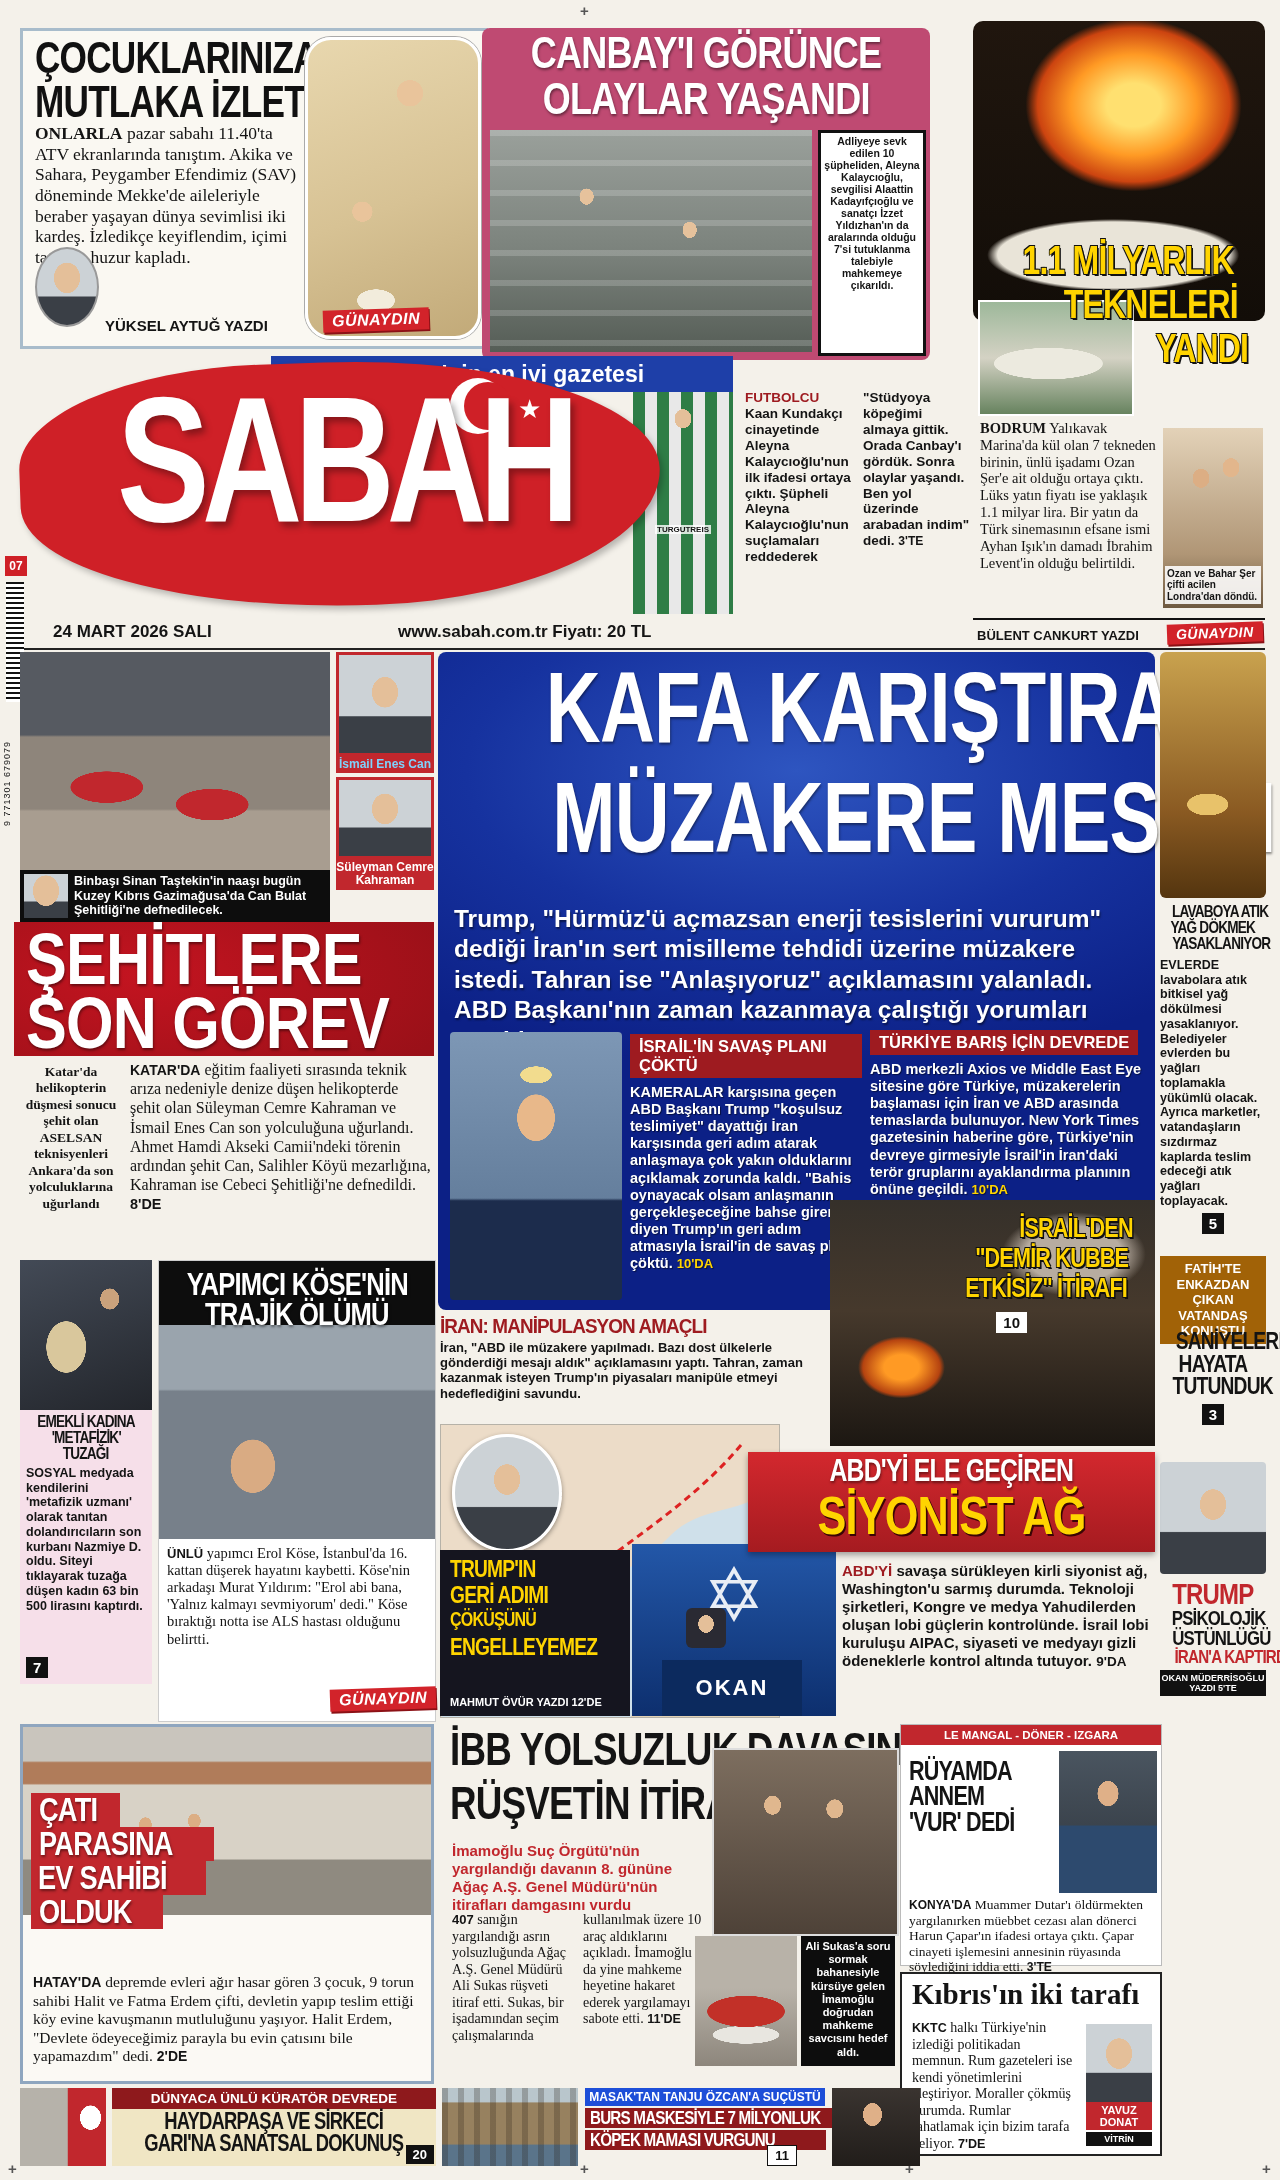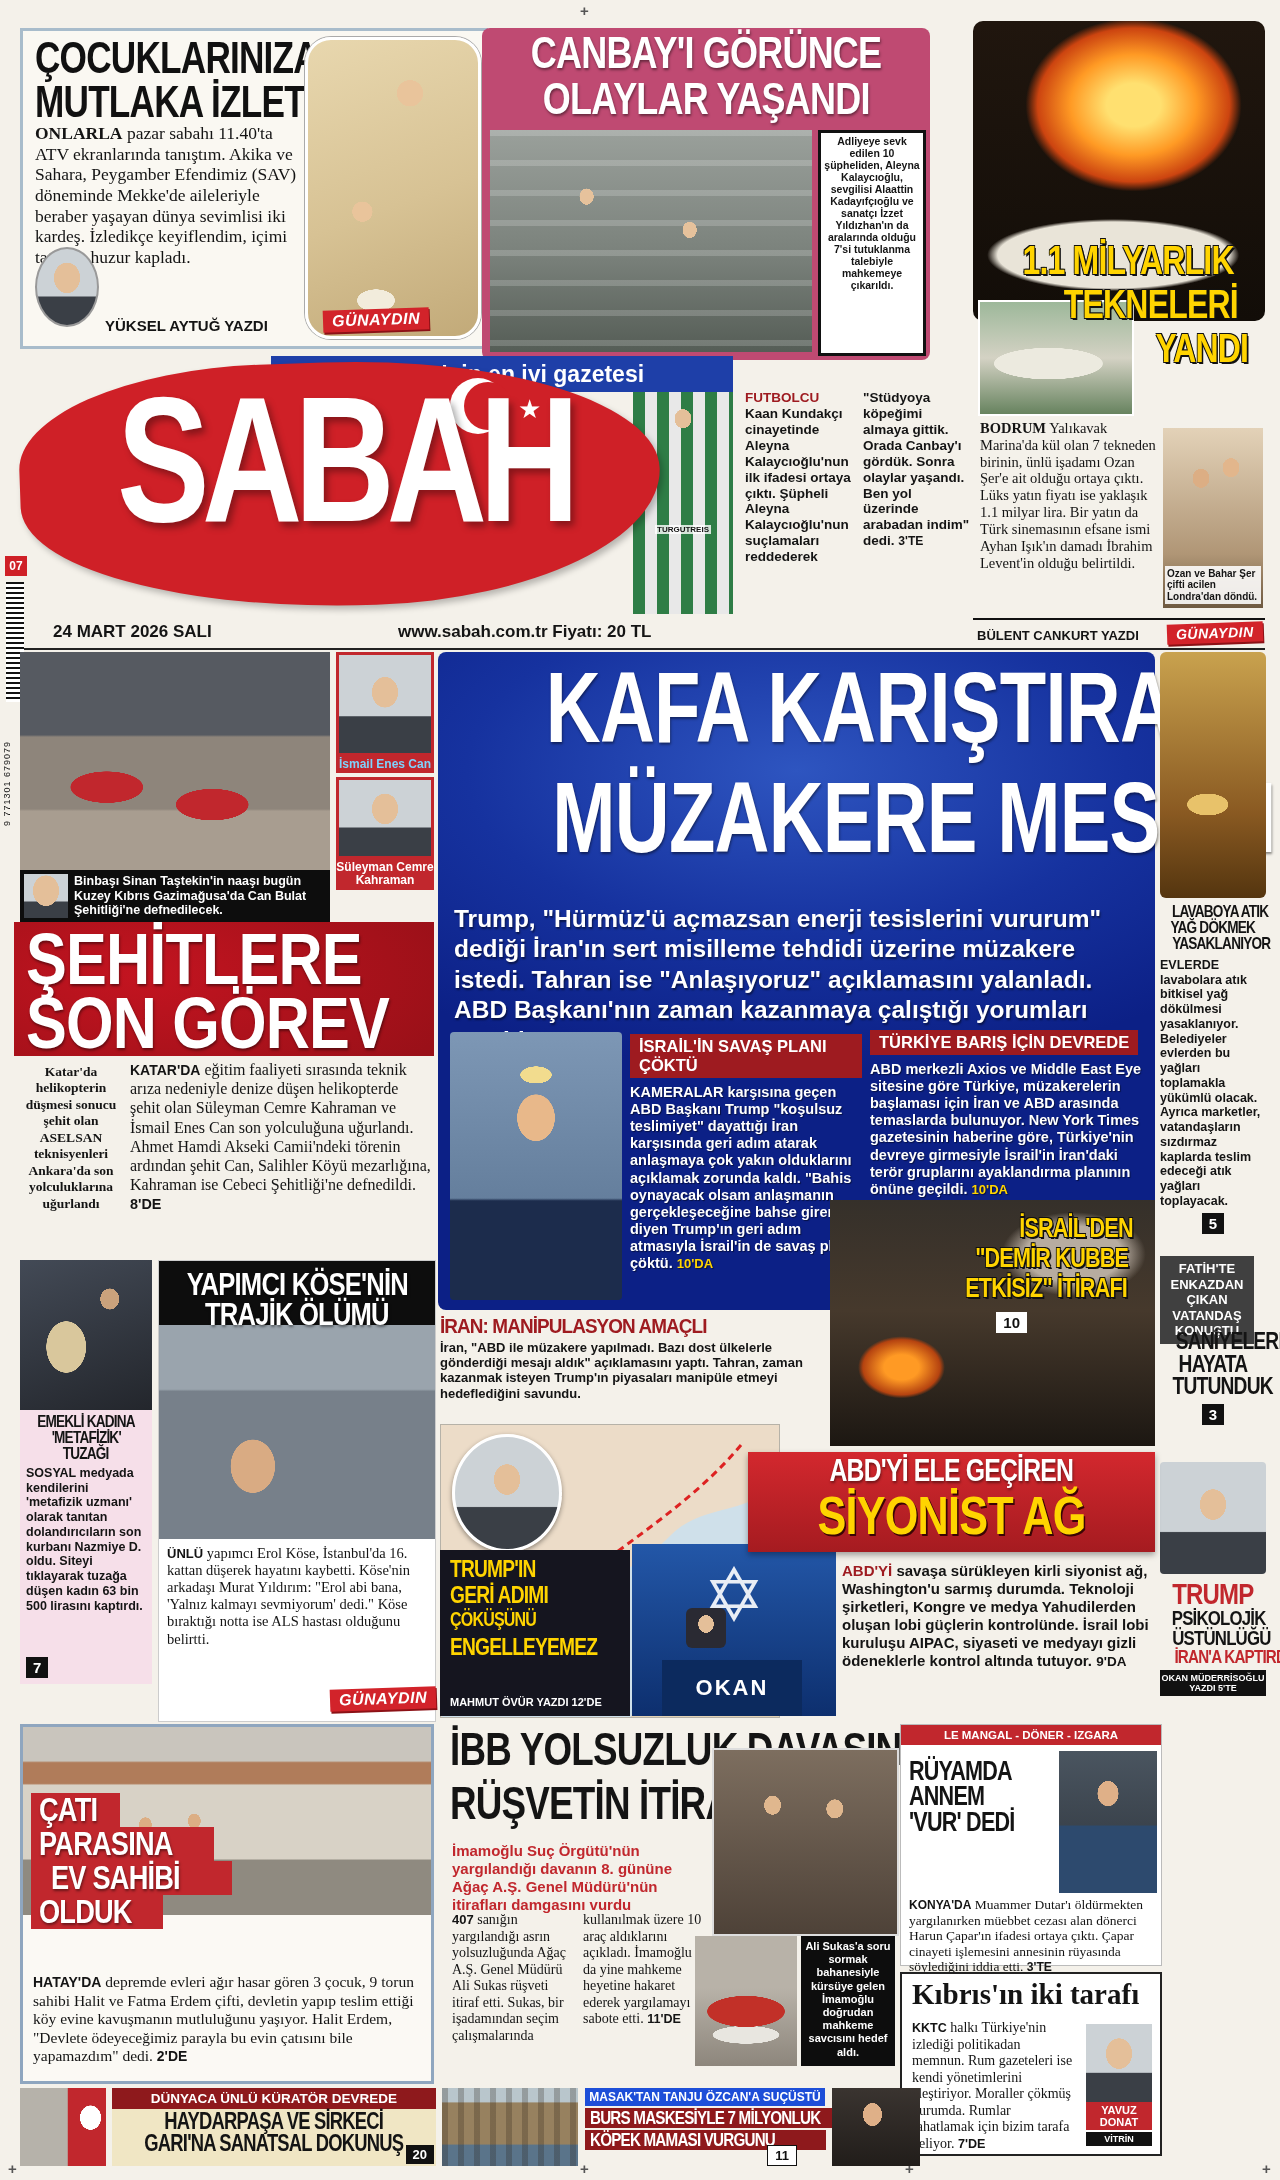--- a/index.html
+++ b/index.html
@@ -263,21 +263,21 @@
   </div>
 
   <div class="photo ph-kitchen abs" style="left:1160px;top:652px;width:106px;height:246px;border-radius:6px;"></div>
   <div class="abs" style="left:1160px;top:904px;width:106px;text-align:center;">
     <div class="cond" style="font-size:17px;"><span class="sx">LAVABOYA ATIK</span></div>
     <div class="cond" style="font-size:17px;"><span class="sx">YAĞ DÖKMEK</span></div>
     <div class="cond" style="font-size:17px;"><span class="sx">YASAKLANIYOR</span></div>
     <p class="sans" style="margin:6px 0 0 0;font-size:12.5px;line-height:1.18;text-align:left;font-weight:bold;"><b class="lead">EVLERDE</b> <span>lavabolara atık bitkisel yağ dökülmesi yasaklanıyor. Belediyeler evlerden bu yağları toplamakla yükümlü olacak. Ayrıca marketler, vatandaşların sızdırmaz kaplarda teslim edeceği atık yağları toplayacak.</span></p>
     <span class="nbox" style="margin-top:4px;">5</span>
   </div>
-  <div class="abs" style="left:1160px;top:1256px;width:94px;background:#404040;color:#fff;text-align:center;font-weight:800;font-size:13px;line-height:1.2;padding:5px 0;">
+  <div class="abs" style="left:1160px;top:1256px;width:106px;background:#a16207;color:#fff;text-align:center;font-weight:800;font-size:13px;line-height:1.2;padding:5px 0;">
     <div>FATİH'TE ENKAZDAN</div>
     <div>ÇIKAN VATANDAŞ</div>
     <div>KONUŞTU</div>
   </div>
   <div class="abs" style="left:1160px;top:1330px;width:106px;text-align:center;">
     <div class="cond" style="font-size:24px;"><span class="sx">SANİYELERLE</span></div>
     <div class="cond" style="font-size:24px;"><span class="sx">HAYATA</span></div>
     <div class="cond" style="font-size:24px;"><span class="sx">TUTUNDUK</span></div>
     <span class="nbox" style="margin-top:6px;">3</span>
   </div>
@@ -288,21 +288,21 @@
     <div class="cond" style="font-size:21px;"><span class="sx">ÜSTÜNLÜĞÜ</span></div>
     <div class="cond" style="font-size:19px;color:#c1272d;"><span class="sx">İRAN'A KAPTIRDI</span></div>
     <div style="background:#111;color:#fff;font-weight:bold;font-size:9px;margin-top:4px;padding:3px 1px;">OKAN MÜDERRİSOĞLU YAZDI 5'TE</div>
   </div>
 
   <div class="abs" style="left:20px;top:1724px;width:414px;height:360px;border:3px solid #8fa6bf;background:#fbf9f4;box-sizing:border-box;">
     <div class="photo ph-house" style="width:408px;height:188px;"></div>
     <div style="position:absolute;left:8px;top:66px;">
       <div class="cond whead" style="background:#c1272d;display:inline-block;padding:1px 8px;font-size:34px;"><span class="sxl">ÇATI</span></div><br>
       <div class="cond whead" style="background:#c1272d;display:inline-block;padding:1px 8px;font-size:34px;"><span class="sxl">PARASINA</span></div><br>
-      <div class="cond whead" style="background:#c1272d;display:inline-block;padding:1px 20px;font-size:34px;"><span class="sxl">EV SAHİBİ</span></div><br>
+      <div class="cond whead" style="background:#c1272d;display:inline-block;padding:1px 7px;font-size:34px;"><span class="sxl">EV SAHİBİ</span></div><br>
       <div class="cond whead" style="background:#c1272d;display:inline-block;padding:1px 8px;font-size:34px;"><span class="sxl">OLDUK</span></div>
     </div>
     <p class="serif" style="position:absolute;left:10px;top:246px;width:390px;margin:0;font-size:15.5px;line-height:1.2;"><b class="lead sans" style="font-size:14px;">HATAY'DA</b> <span>depremde evleri ağır hasar gören 3 çocuk, 9 torun sahibi Halit ve Fatma Erdem çifti, devletin yapıp teslim ettiği köy evine kavuşmanın mutluluğunu yaşıyor. Halit Erdem, "Devlete ödeyeceğimiz parayla bu evin çatısını bile yapamazdım" dedi.</span> <b class="pref">2'DE</b></p>
   </div>
 
   <div class="cond abs" style="left:450px;top:1728px;font-size:46px;"><span class="sxl">İBB YOLSUZLUK DAVASINDA</span></div>
   <div class="cond abs" style="left:450px;top:1782px;font-size:46px;"><span class="sxl">RÜŞVETİN İTİRAFI</span></div>
   <div class="abs" style="left:452px;top:1842px;width:250px;color:#c1272d;font-weight:bold;font-size:15px;line-height:1.2;">İmamoğlu Suç Örgütü'nün yargılandığı davanın 8. gününe Ağaç A.Ş. Genel Müdürü'nün itirafları damgasını vurdu</div>
   <p class="serif" style="position:absolute;left:452px;top:1912px;width:250px;margin:0;font-size:14px;line-height:1.18;column-count:2;column-gap:12px;"><b class="lead sans" style="font-size:13px;">407</b> <span>sanığın yargılandığı asrın yolsuzluğunda Ağaç A.Ş. Genel Müdürü Ali Sukas rüşveti itiraf etti. Sukas, bir işadamından seçim çalışmalarında kullanılmak üzere 10 araç aldıklarını açıkladı. İmamoğlu da yine mahkeme heyetine hakaret ederek yargılamayı sabote etti.</span> <b class="pref">11'DE</b></p>
   <div class="photo ph-court abs" style="left:712px;top:1748px;width:183px;height:184px;border:2px solid #ddd;"></div>

